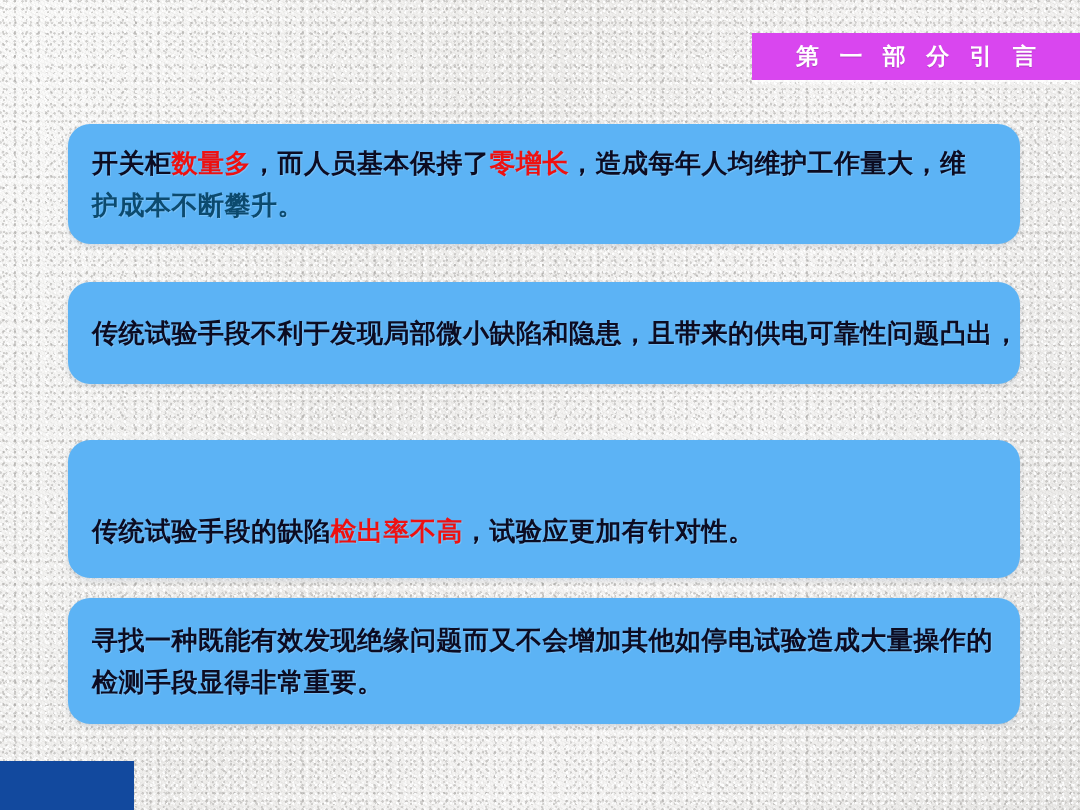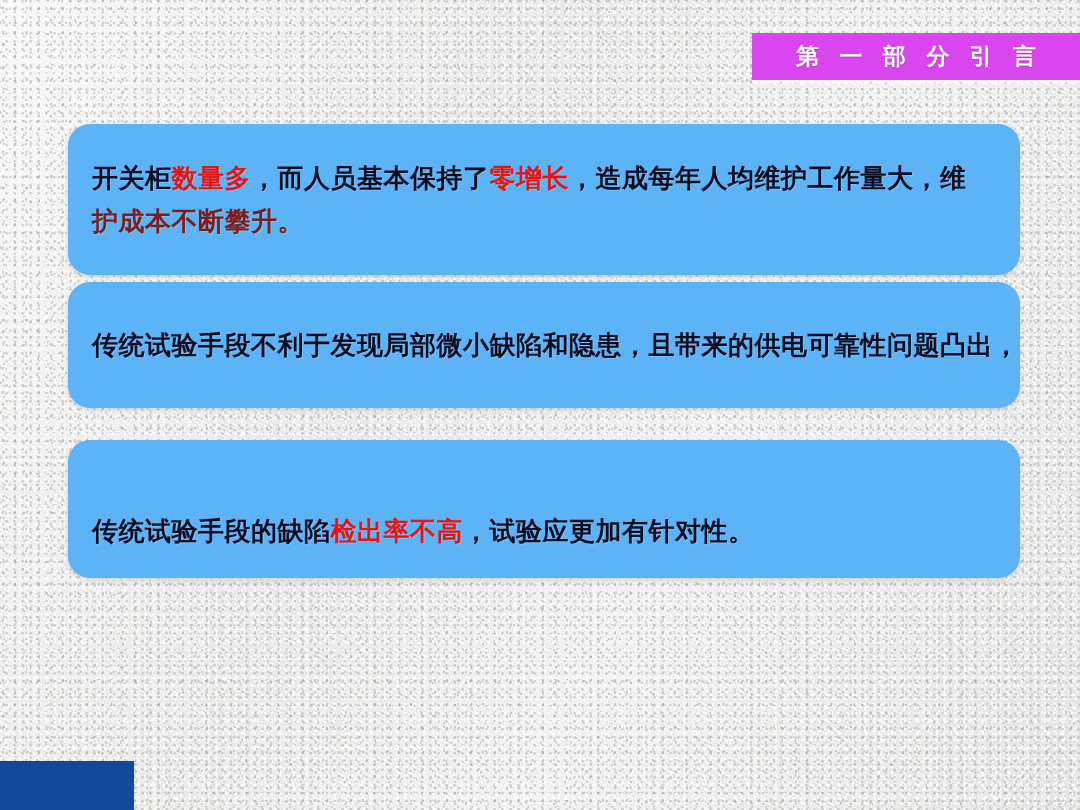--- a/index.html
+++ b/index.html
@@ -85,22 +85,22 @@
     background-color: #5cb3f5;
     border-radius: 22px;
     box-shadow: 0 2px 5px rgba(120,140,160,.30);
     box-sizing: border-box;
     padding: 0 24px;
     display: flex;
     flex-direction: column;
     justify-content: center;
     z-index: 4;
   }
-  #box-1 { top: 124px; height: 151px; }
-  #box-2 { top: 282px; height: 126px; text-align: center; }
+  #box-1 { top: 124px; height: 120px; }
+  #box-2 { top: 282px; height: 102px; text-align: center; }
   #box-3 { top: 440px; height: 138px; }
   #box-4 { top: 598px; height: 126px; }
 
   .box-line {
     color: #0c0c22;
     font-size: 26px;
     font-weight: 700;
     line-height: 1.62;
     letter-spacing: .5px;
     white-space: nowrap;
@@ -132,24 +132,28 @@
 
   <div id="bg-texture"></div>
   <div id="bg-texture-2"></div>
 
   <div id="header-banner" style="background-color: #d946ef;">
     <span class="banner-text">第 一 部 分   引   言</span>
   </div>
 
   <div class="content-box" id="box-1" style="background-color: rgb(92, 179, 245);">
       <div class="box-line" style="color: rgb(12, 12, 34);"><span>开关柜</span><span class="hl" style="color: rgb(238, 17, 17);">数量多</span><span>，而人员基本保持了</span><span class="hl" style="color: rgb(238, 17, 17);">零增长</span><span>，造成每年人均维护工作量大，维</span></div>
-      <div class="box-line" style="color: #7f1d1d;"><span>护成本不断攀升。</span></div>
+      <div class="box-line" style="color: #0c4a6e;"><span>护成本不断攀升。</span></div>
     </div>
   <div class="content-box" id="box-2" style="background-color: rgb(92, 179, 245);">
       <div class="box-line" style="color: rgb(12, 12, 34);"><span>传统试验手段不利于发现局部微小缺陷和隐患，且带来的供电可靠性问题凸出，</span></div>
     </div>
   <div class="content-box" id="box-3" style="background-color: rgb(92, 179, 245);">
       <div class="box-line" style="color: rgb(12, 12, 34);"><span>传统试验手段的缺陷</span><span class="hl" style="color: rgb(238, 17, 17);">检出率不高</span><span>，试验应更加有针对性。</span></div>
     </div>
+  <div class="content-box" id="box-4" style="background-color: rgb(92, 179, 245);">
+      <div class="box-line" style="color: rgb(12, 12, 34);"><span>寻找一种既能有效发现绝缘问题而又不会增加其他如停电试验造成大量操作的</span></div>
+      <div class="box-line" style="color: rgb(12, 12, 34);"><span>检测手段显得非常重要。</span></div>
+    </div>
 
   <div id="bottom-left-block" style="background-color: rgb(18, 73, 158);"></div>
 
 </div>
 
 </body></html>

